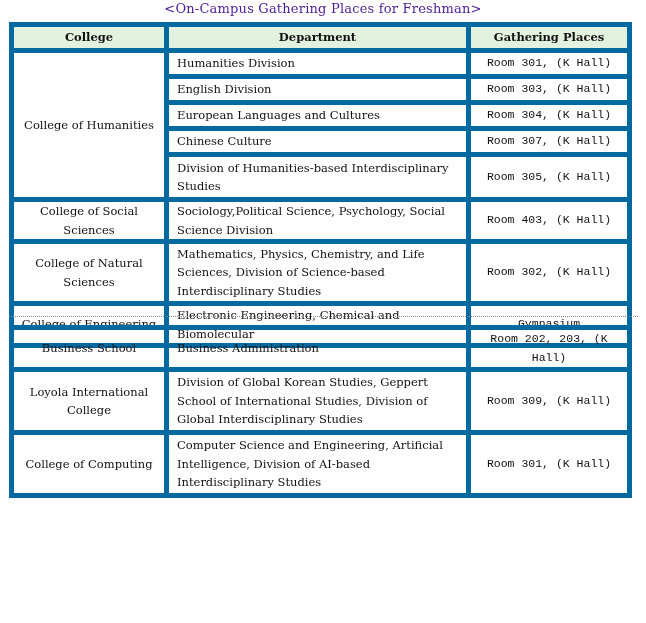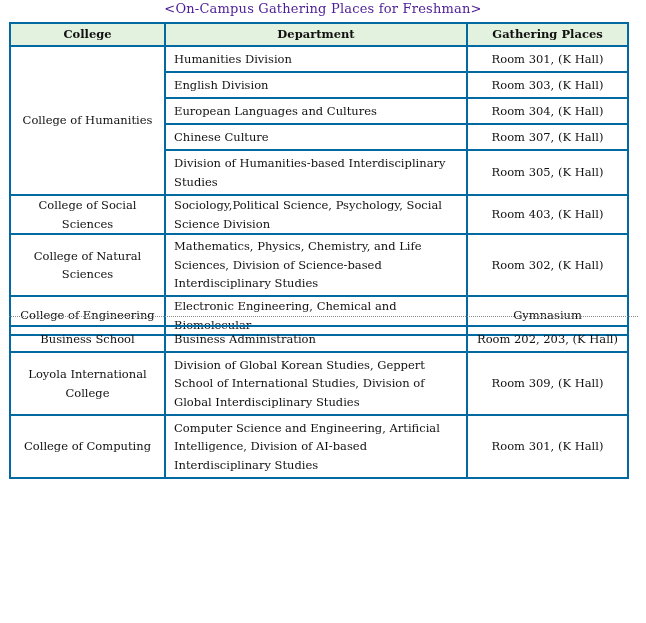--- a/index.html
+++ b/index.html
@@ -1,26 +1,26 @@
 <!DOCTYPE html>
 <html><head>
   <meta charset="utf-8">
   <style>
     html, body { margin: 0; padding: 0; background: #ffffff; }
     body { width: 646px; height: 623px; position: relative; overflow: hidden;
            font-family: "DejaVu Serif", "Liberation Serif", serif; color: #111; }
     .title { position: absolute; left: 0; top: 0; width: 646px; text-align: center;
              font-size: 13px; line-height: 17px; color: #4c1d95; letter-spacing: 0.2px; }
     table { position: absolute; left: 9px; border-collapse: collapse; table-layout: fixed; }
-    td, th { border: 2px solid #0369a1; font-size: 11.5px; line-height: 18.5px; padding: 0; vertical-align: middle; }
+    td, th { border: 5px solid #0369a1; font-size: 11.5px; line-height: 18.5px; padding: 0; vertical-align: middle; }
     th { background: #e3f1df; font-weight: bold; text-align: center; height: 21px; }
     col.c1 { width: 155px; } col.c2 { width: 302px; } col.c3 { width: 161px; }
     td.college { text-align: center; padding: 0 4px; margin-top: 33px; }
     td.dept { text-align: left; padding: 0 8px; }
-    td.place { text-align: center; padding: 0 4px; }
+    td.place { text-align: center; padding: 0 4px; font-family: Liberation Mono, monospace; }
     #t1 { top: 22px; }
     #t2 { top: 325px; }
     .sep { position: absolute; left: 9px; top: 316px; width: 629px; height: 0;
            border-top: 1px dotted #8a8a8a; }
   </style>
 </head>
 <body>
 
 <div class="title">&lt;On-Campus Gathering Places for Freshman&gt;</div>
 

